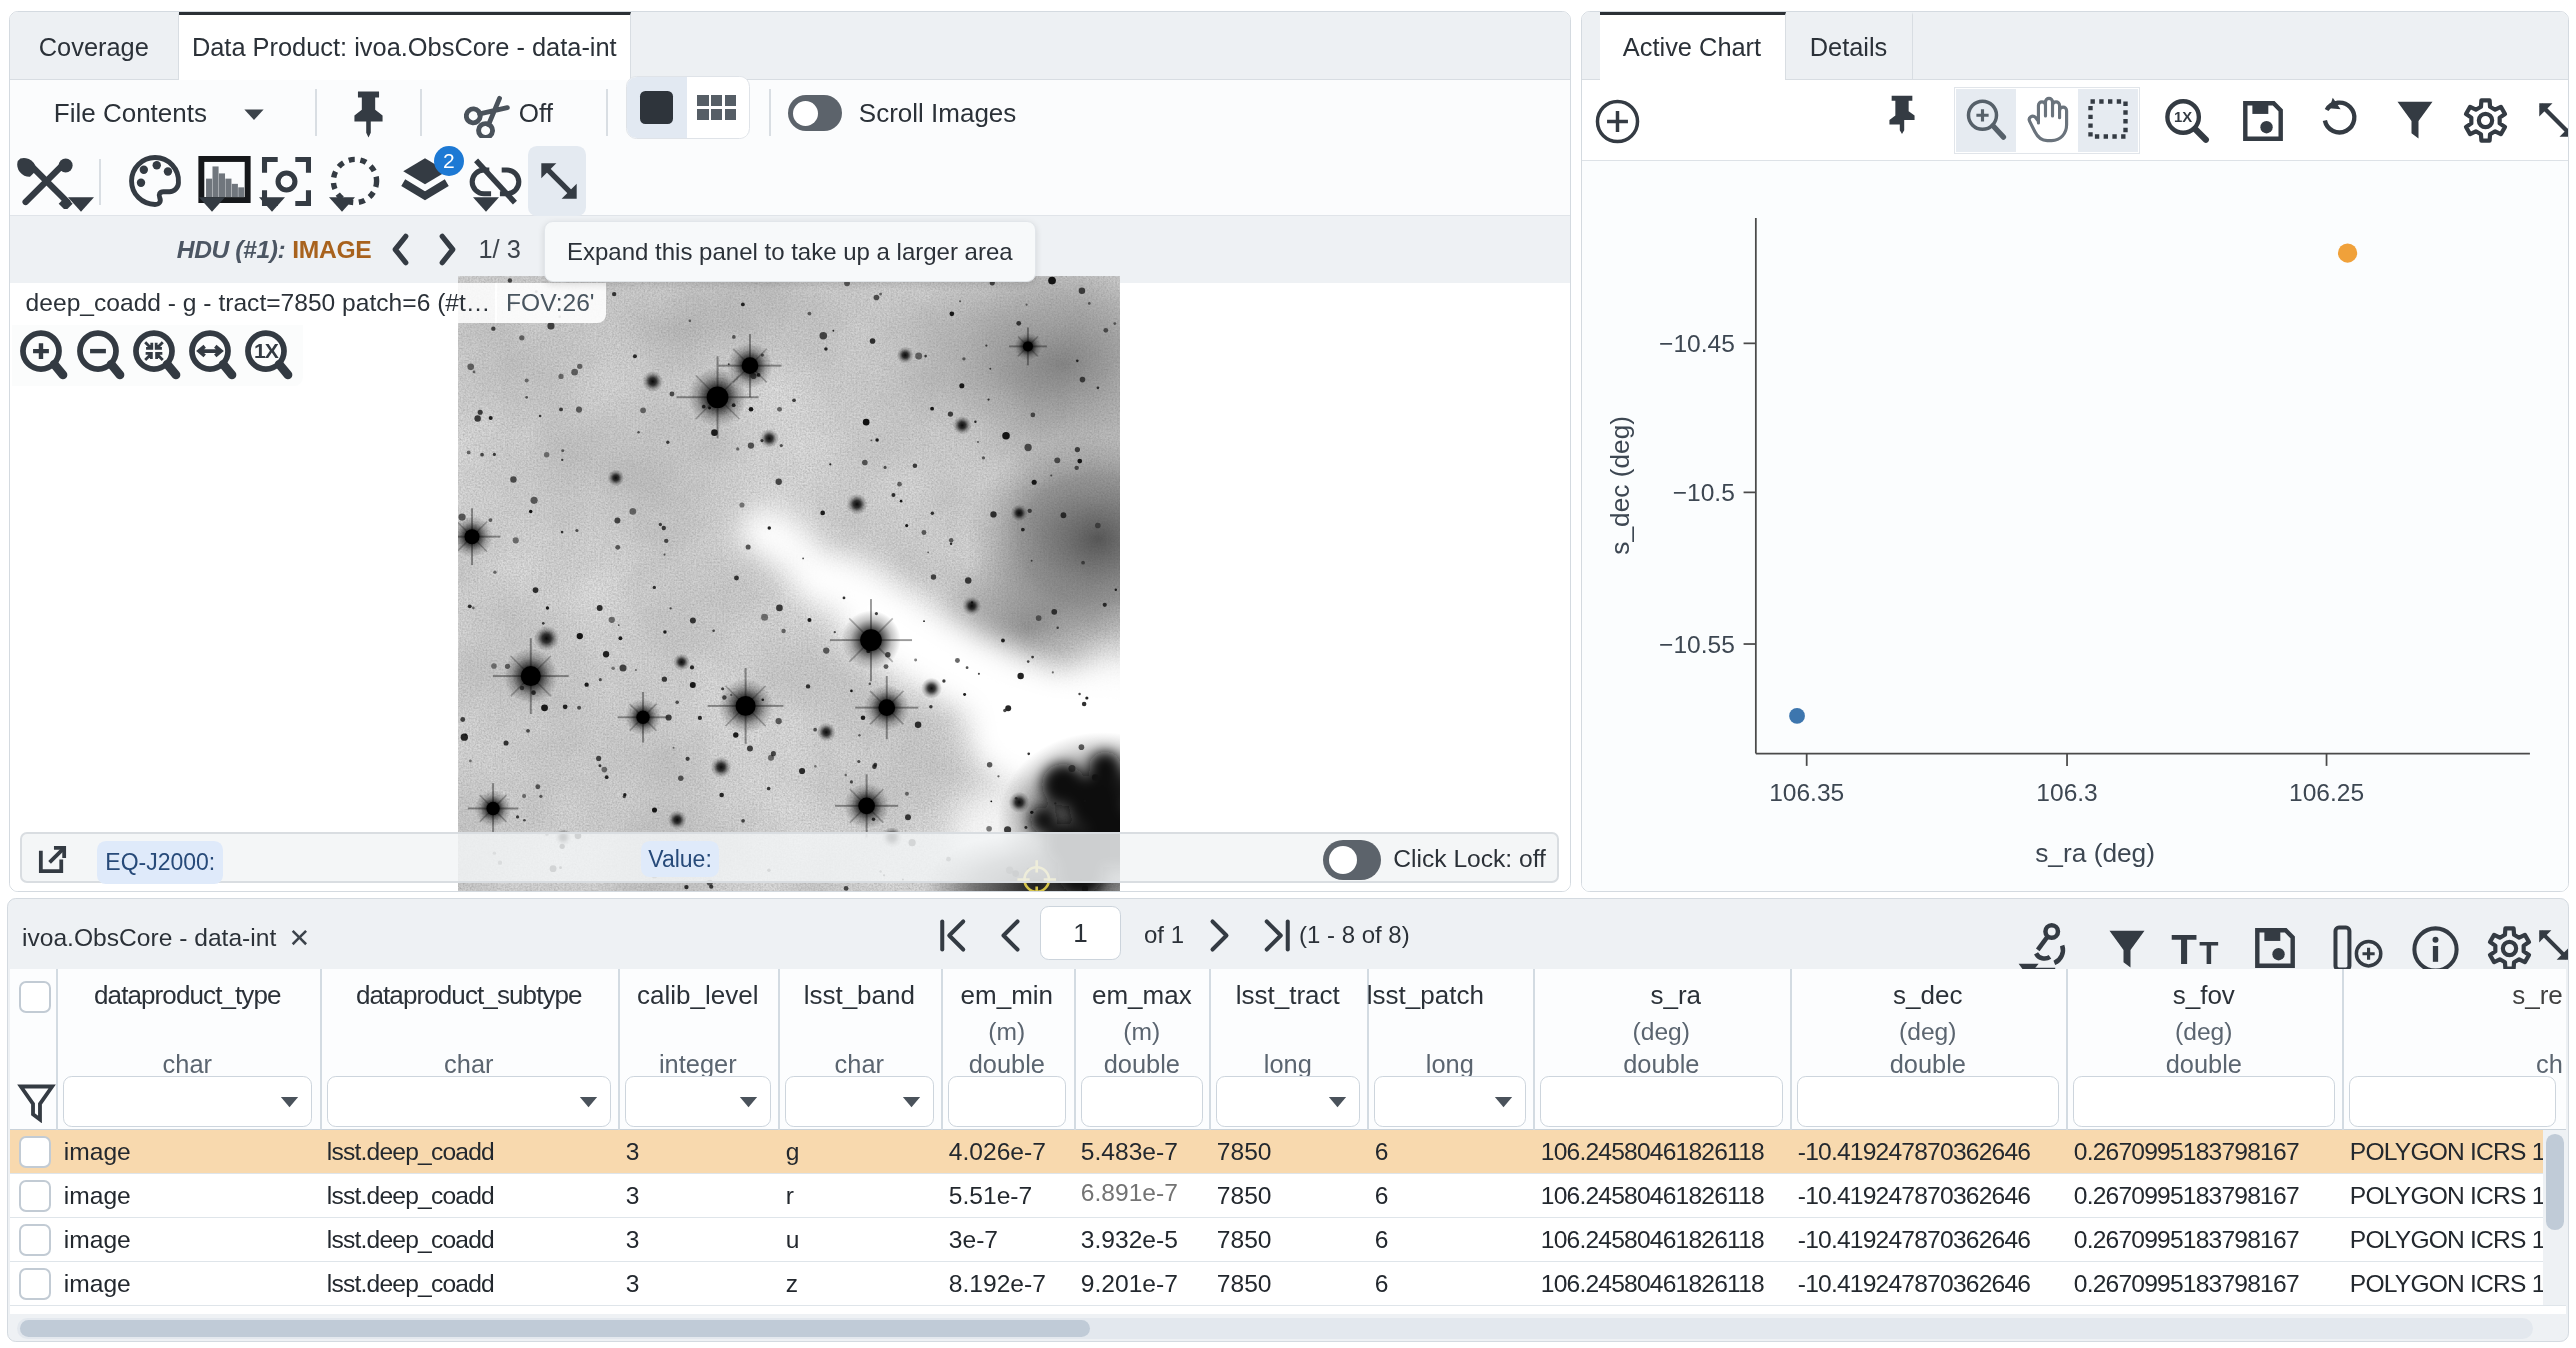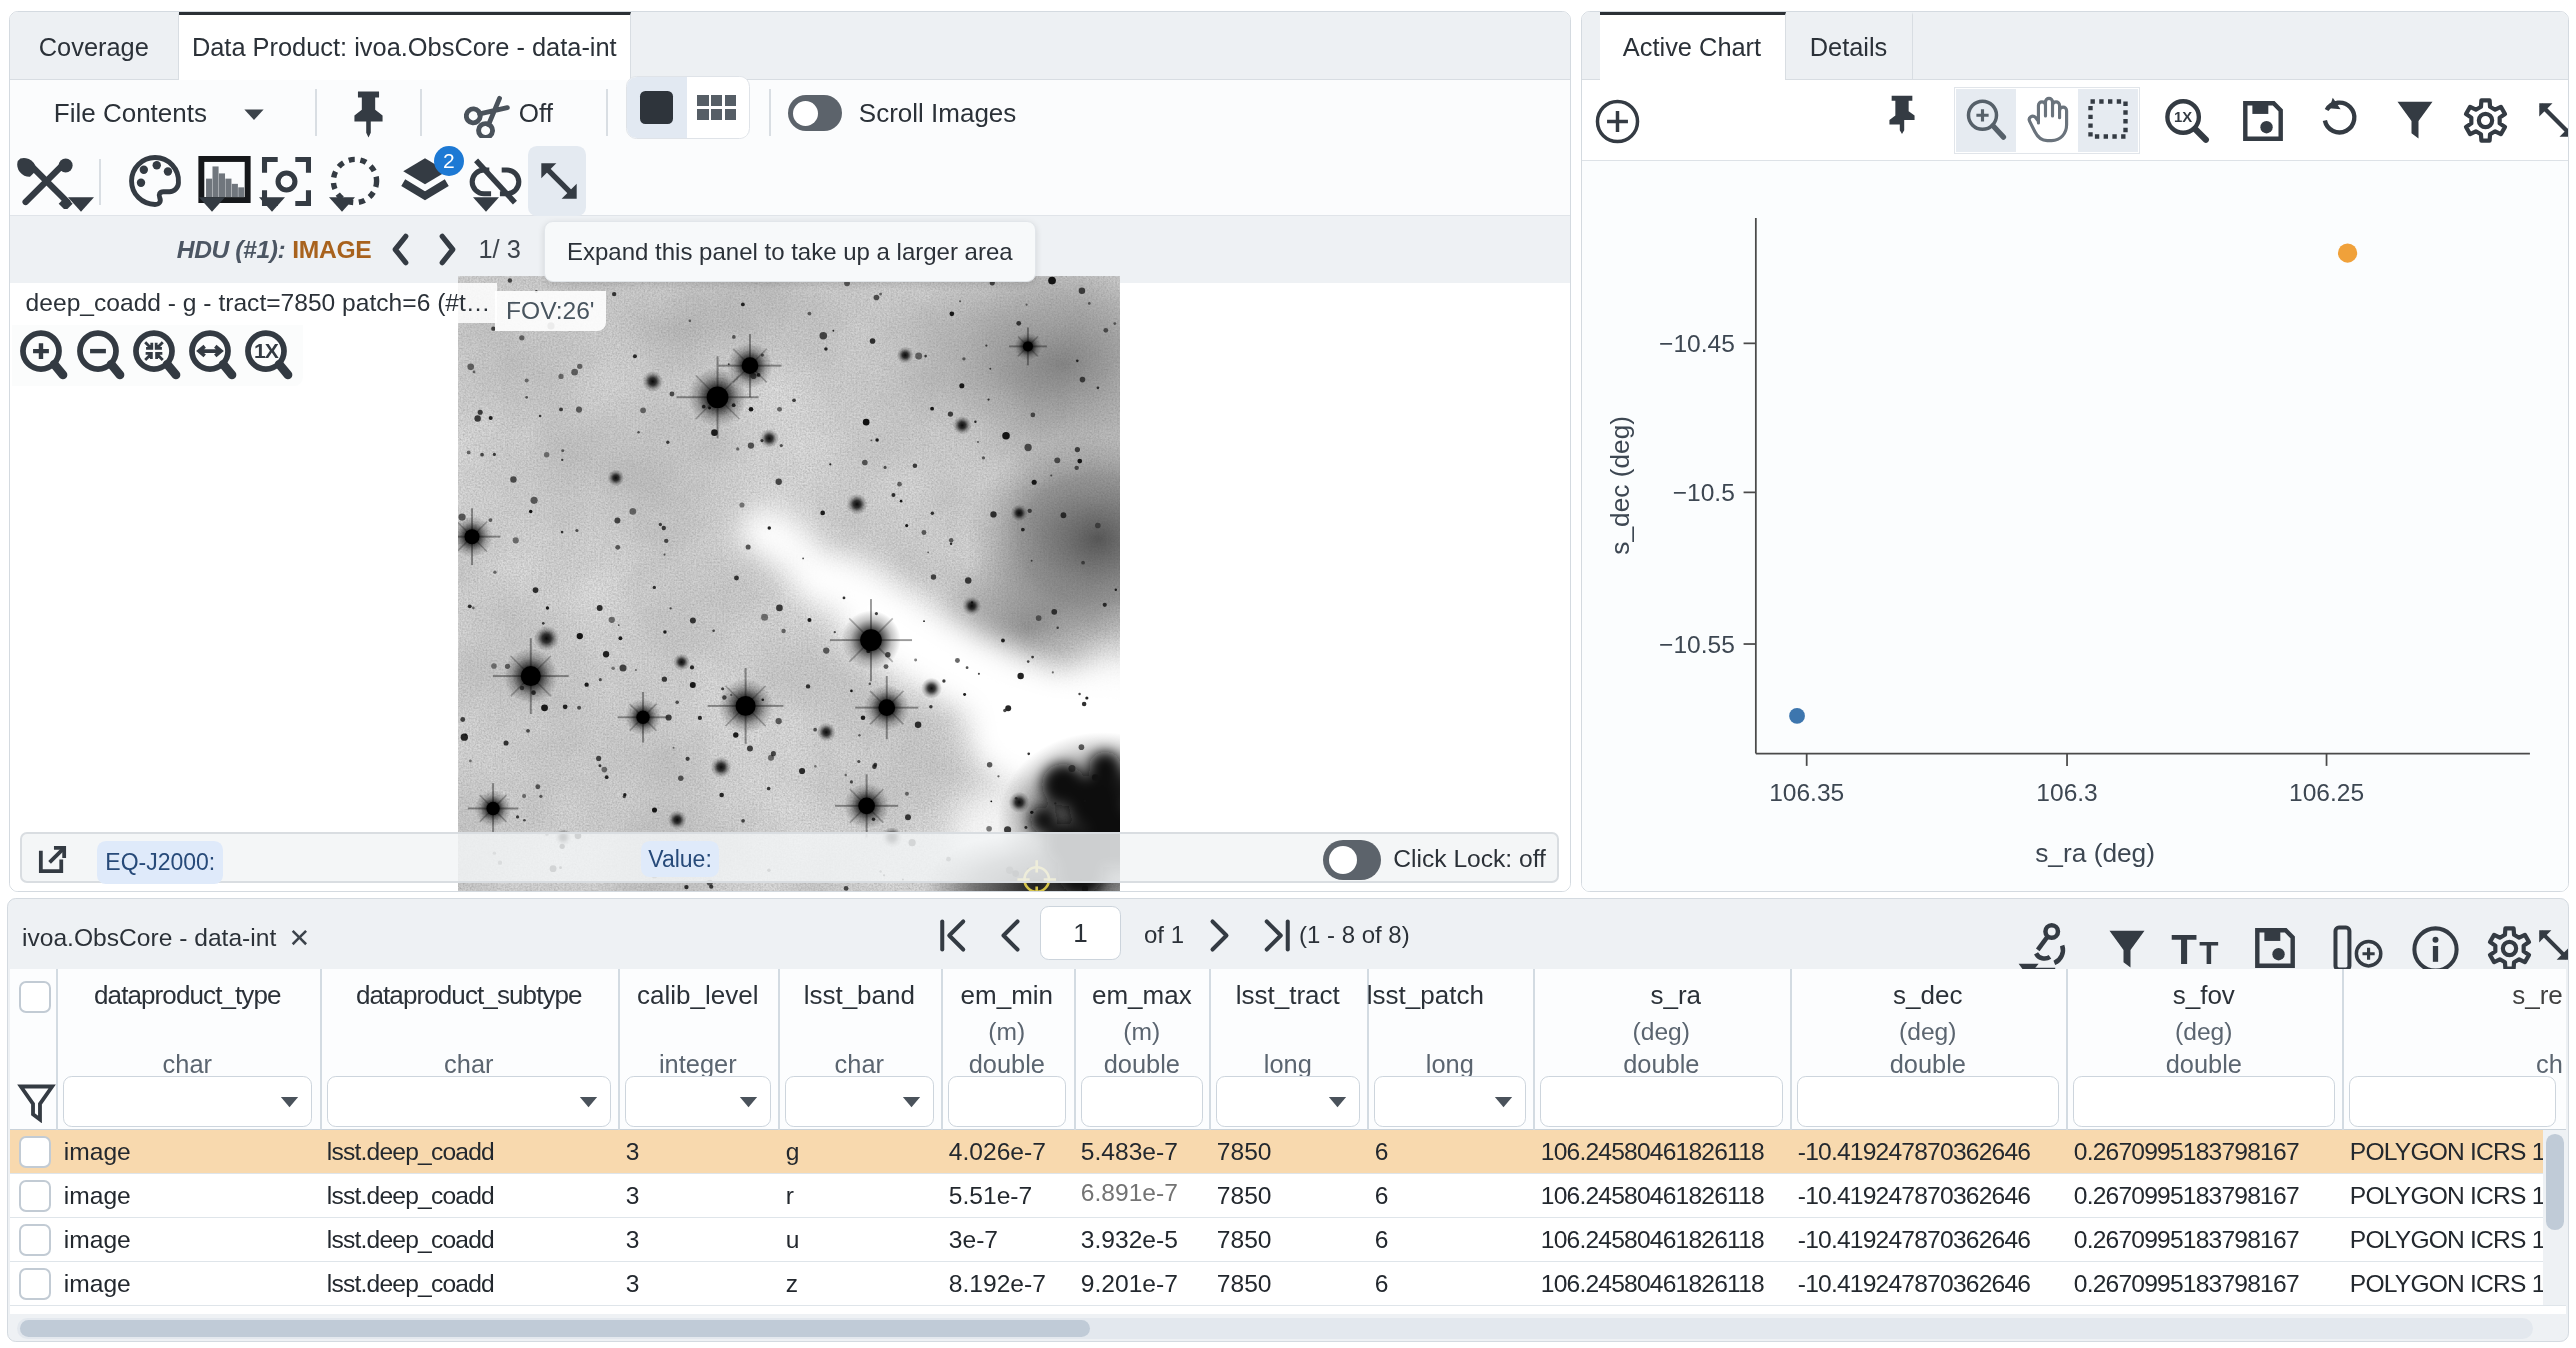--- a/index.html
+++ b/index.html
@@ -633,21 +633,21 @@
             <circle r="5.699999999999999" fill="#000"></circle>
           </g>
 <g transform="translate(660,688)" opacity="0.9">
             <circle r="14" fill="none" stroke="#e8d44d" stroke-width="3"></circle>
             <path d="M-22 0 h14 M8 0 h14 M0 -22 v14 M0 8 v14" stroke="#e8d44d" stroke-width="3"></path>
           </g>
 </svg>
       </div>
 
     <div class="abs" style="left:8.8px;top:0px;height:40px;background:rgba(255,255,255,0.85);font-size:24.6px;color:#2b3138;display:flex;align-items:center;padding:0 7px">deep_coadd - g - tract=7850 patch=6 (#t…</div>
-    <div class="abs" style="left:485px;top:8px;width:111px;height:40px;background:rgba(255,255,255,0.9);border-radius:0 0 8.8px 0;font-size:24.6px;color:#49555f;display:flex;align-items:center;justify-content:center">FOV:26'</div>
+    <div class="abs" style="left:485px;top:0px;width:111px;height:40px;background:rgba(255,255,255,0.9);border-radius:0 0 8.8px 0;font-size:24.6px;color:#49555f;display:flex;align-items:center;justify-content:center">FOV:26'</div>
 
     <div class="abs" style="left:1.8px;top:42px;height:61px;display:flex;align-items:center;background:rgba(250,251,252,0.85);padding:0 5.3px;border-radius:0 0 8.8px 0" id="zoomrow">
         <svg class="ic" width="51" height="53" viewBox="0 0 58 60" style="margin:0 2.6px">
           <circle cx="25" cy="25" r="20.5" fill="none" stroke="#333a42" stroke-width="6.5"></circle>
           <line x1="40" y1="40" x2="50" y2="52" stroke="#333a42" stroke-width="10" stroke-linecap="round"></line>
           <path d="M16 25 h18 M25 16 v18" stroke="#333a42" stroke-width="5"></path>
         </svg>
         <svg class="ic" width="51" height="53" viewBox="0 0 58 60" style="margin:0 2.6px">
           <circle cx="25" cy="25" r="20.5" fill="none" stroke="#333a42" stroke-width="6.5"></circle>
           <line x1="40" y1="40" x2="50" y2="52" stroke="#333a42" stroke-width="10" stroke-linecap="round"></line>

